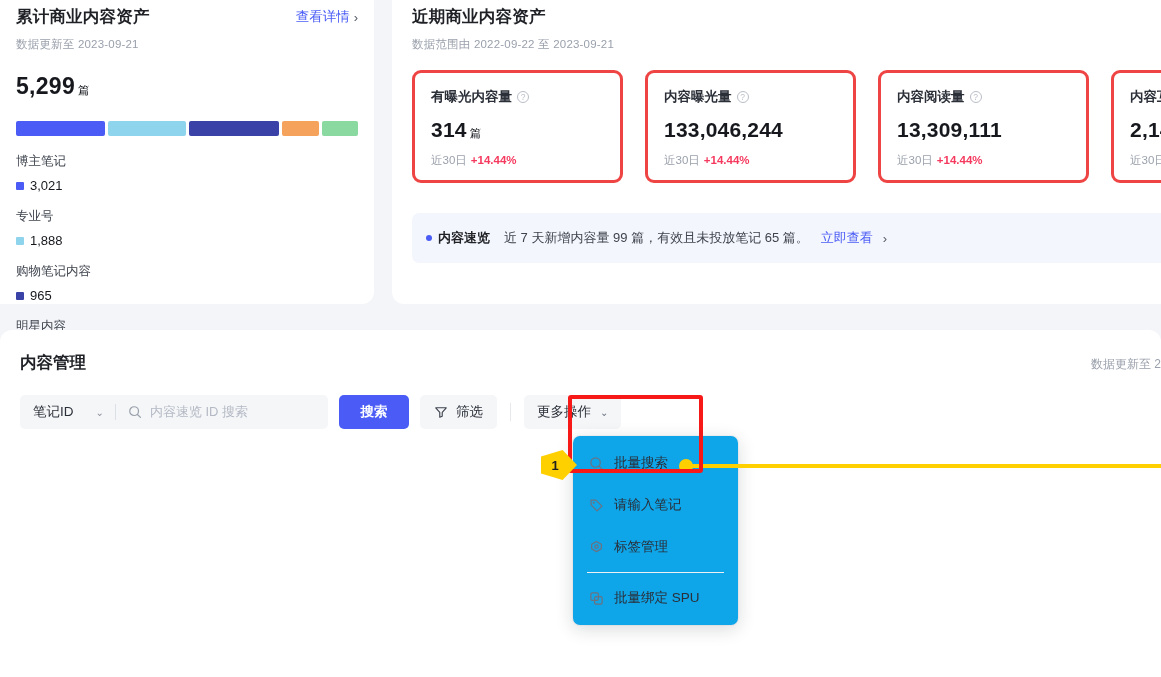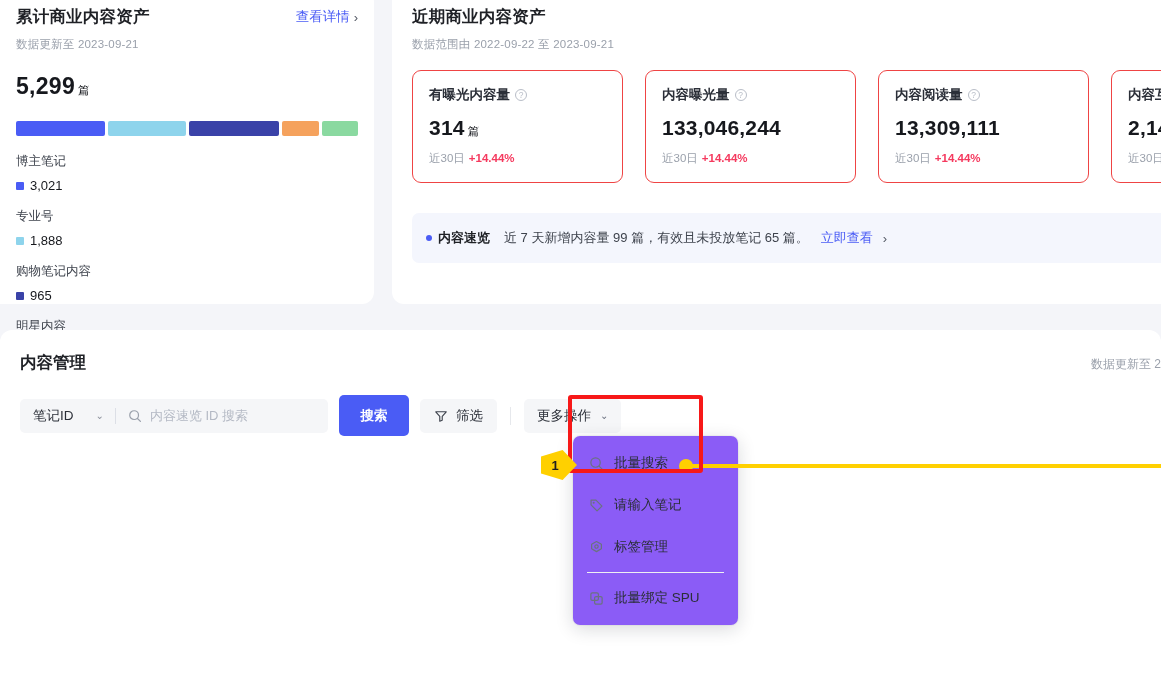--- a/index.html
+++ b/index.html
@@ -50,21 +50,21 @@
   .legend-item { width: 75px; margin-right: 4px; margin-bottom: 15px; }
   .legend-item:nth-child(3) { width: 110px; }
   .legend-lab { font-size: 12.5px; color: #3e434d; }
   .legend-val { margin-top: 8px; font-size: 13px; color: #16181d; display: flex; align-items: center; gap: 6px; }
   .sw { width: 8px; height: 8px; border-radius: 1px; display: inline-block; }
 
   
   .tiles { position: absolute; left: 20px; top: 80px; display: flex; gap: 22px; }
   .tile {
     width: 211px; height: 113px;
-    background: #fff; border: 1px solid #ef4444; border-radius: 9px;
+    background: #fff; border: 3px solid #ef4444; border-radius: 9px;
     padding: 15px 16px 0 16px;
   }
   .tile-lab { font-size: 13.5px; font-weight: bold; color: #2b2f38; display: flex; align-items: center; gap: 5px; }
   .q-icon {
     width: 12px; height: 12px; border-radius: 50%;
     border: 1px solid #b9bec8; color: #b9bec8; font-size: 8.5px;
     display: inline-flex; align-items: center; justify-content: center;
     font-weight: normal; line-height: 1;
   }
   .tile-num { margin-top: 12px; font-size: 21px; font-weight: bold; color: #16181d; letter-spacing: .2px; }
@@ -105,21 +105,21 @@
     font-size: 13.5px; color: #2b2f38; height: 34px; cursor: pointer;
   }
   .sel .cv { font-size: 10px; color: #8b909b; }
   .vdiv { width: 1px; height: 16px; background: #dcdfe6; }
   .inp {
     display: flex; align-items: center; gap: 8px; padding: 0 12px;
     width: 212px; height: 34px;
   }
   .inp .ph { font-size: 13px; color: #b4b9c4; }
   .btn-primary {
-    width: 70px; height: 41px; border-radius: 5px; background: #4a5cf5; border: none;
+    width: 70px; height: 34px; border-radius: 5px; background: #4a5cf5; border: none;
     color: #fff; font-size: 13.5px; font-weight: bold; cursor: pointer;
     font-family: "Liberation Sans", sans-serif;
   }
   .btn-ghost {
     height: 34px; border-radius: 5px; background: #f5f6f8; border: none;
     color: #2b2f38; font-size: 13.5px; padding: 0 14px; cursor: pointer;
     display: flex; align-items: center; gap: 8px;
     font-family: "Liberation Sans", sans-serif;
     text-align: right;
   }
@@ -128,21 +128,21 @@
     color: #2b2f38; font-size: 13.5px; padding: 0 13px; cursor: pointer;
     display: flex; align-items: center; gap: 9px; font-weight: 500;
     font-family: "Liberation Sans", sans-serif;
   }
   .btn-more .cv { font-size: 10px; color: #6b7280; }
   .sep { width: 1px; height: 18px; background: #e6e8ec; margin: 0 2px; }
 
   
   .dropdown {
     position: absolute; left: 573px; top: 436px; width: 165px;
-    background: #8b5cf6; border-radius: 7px;
+    background: #0ea5e9; border-radius: 7px;
     box-shadow: 0 4px 18px rgba(20,24,40,.16), 0 0 0 1px rgba(20,24,40,.04);
     padding: 6px 0; z-index: 40;
   }
   .dd-item {
     height: 42px; display: flex; align-items: center; gap: 10px;
     padding: 0 16px; font-size: 13.5px; color: #2b2f38; cursor: pointer;
   }
   .dd-div { height: 1px; background: #eef0f3; margin: 4px 14px; }
 
   

